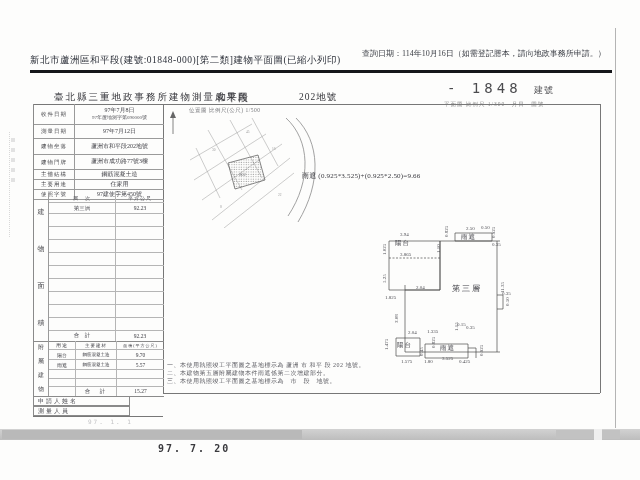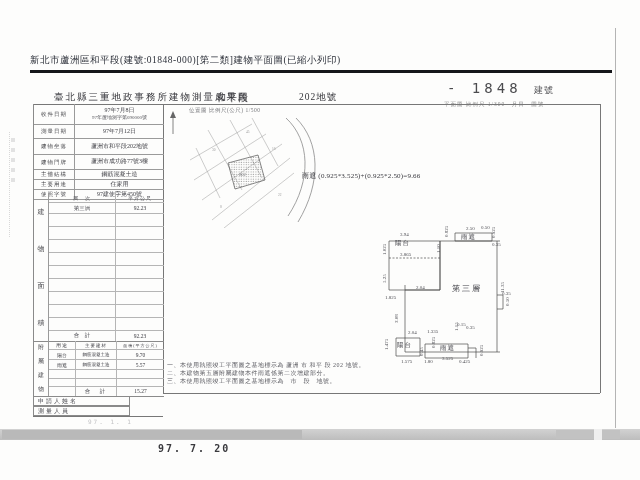--- a/index.html
+++ b/index.html
@@ -83,20 +83,21 @@
   .edge-strip{position:absolute;left:9px;top:132px;width:6px;height:105px;
               border-left:1px dotted #d8d8d8;}
   .edge-strip i{display:block;width:4px;height:4px;background:#e2e2e2;margin:6px 0 0 1px;}
 </style>
 </head>
 <body>
 
 <div class="page">
 
   <div class="sys-sub">新北市蘆洲區和平段(建號:01848-000)[第二類]建物平面圖(已縮小列印)</div>
+  <div class="query-date">查詢日期：114年10月16日（如需登記謄本，請向地政事務所申請。）</div>
   <div class="rule"></div>
 
   <div class="doc-title">臺北縣三重地政事務所建物測量成果圖</div>
   <div class="doc-sec">和平段</div>
   <div class="doc-lot">202地號</div>
   <div class="bldg-no">
     <span>- 1848</span>
     <b>建號</b>
   </div>
   <div class="plan-meta">平面圖 比例尺 1/300　月日　圖號</div>

